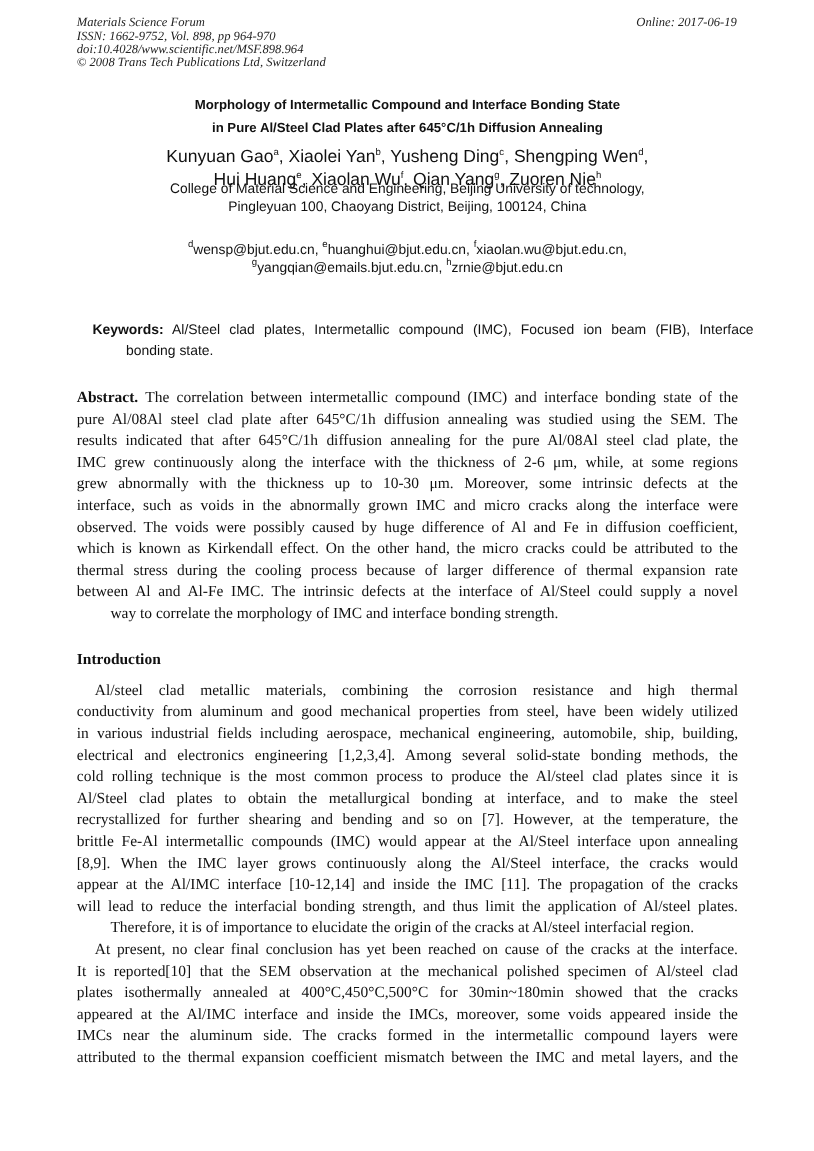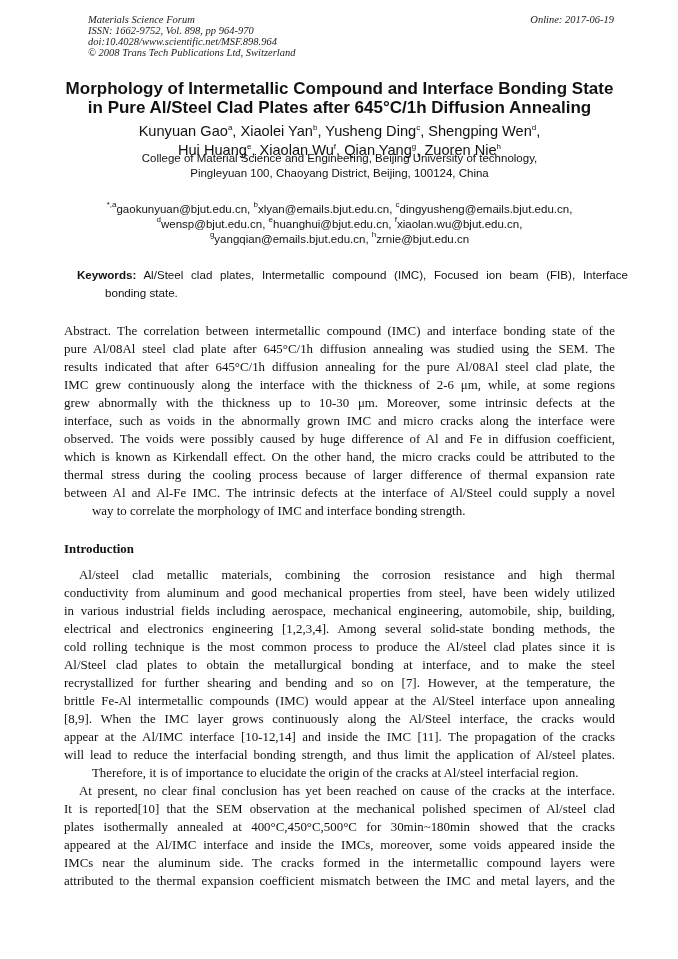--- a/index.html
+++ b/index.html
@@ -1,29 +1,29 @@
 <!DOCTYPE html>
 <html><head>
 <meta charset="utf-8">
 <style>
   html, body { margin: 0; padding: 0; background: #ffffff; }
   body { width: 678px; height: 959px; position: relative; overflow: hidden; color: #111; }
   .hdr-left { position: absolute; left: 64px; top: 14px; font-family: "Liberation Serif", serif; font-style: italic; font-size: 10.5px; line-height: 11px; color: #222; }
-  .hdr-left div { white-space: nowrap; margin-left: 24px; }
+  .hdr-left div { white-space: nowrap; }
   .hdr-right { position: absolute; right: 64px; top: 14px; font-family: Liberation Serif, serif; font-style: italic; font-size: 10.5px; line-height: 11px; color: #222; }
-  .title { position: absolute; left: 64px; width: 551px; top: 79px; text-align: center; font-family: "Liberation Sans", sans-serif; font-weight: bold; font-size: 17px; line-height: 19px; color: #111; }
+  .title { position: absolute; left: 64px; width: 551px; top: 79px; text-align: center; font-family: "Liberation Sans", sans-serif; font-weight: bold; font-size: 11px; line-height: 19px; color: #111; }
   .authors { position: absolute; left: 64px; width: 551px; top: 122px; text-align: center; font-family: "Liberation Sans", sans-serif; font-size: 14.6px; line-height: 19px; }
   .authors sup, .emails sup { font-size: 8px; vertical-align: 6px; line-height: 0; }
   .affil { position: absolute; left: 64px; width: 551px; top: 151px; text-align: center; font-family: "Liberation Sans", sans-serif; font-size: 11.5px; line-height: 15px; }
   .emails { position: absolute; left: 64px; width: 551px; top: 202px; text-align: center; font-family: "Liberation Sans", sans-serif; font-size: 11.5px; line-height: 15px; }
   .keywords { position: absolute; left: 64px; width: 551px; top: 266px; font-family: "Liberation Sans", sans-serif; font-size: 11.6px; line-height: 18px; text-align: justify; margin-left: 13px; }
   .keywords b { font-weight: bold; }
   .serif-block { position: absolute; left: 64px; width: 551px; font-family: "Liberation Serif", serif; font-size: 12.9px; line-height: 18px; text-align: justify; }
   .abstract { top: 322px; }
-  .abstract b { font-weight: normal; }
+  .abstract b { font-weight: bold; }
   .intro-heading { position: absolute; left: 64px; top: 540px; font-family: "Liberation Serif", serif; font-weight: bold; font-size: 12.9px; line-height: 18px; }
   .intro { top: 566px; }
   .line { display: block; text-align: justify; text-align-last: justify; white-space: nowrap; }
   .line.last { text-align-last: left; padding-left: 28px; }
 </style>
 </head>
 <body>
 
 <div class="hdr-left">
   <div>Materials Science Forum</div>
@@ -46,23 +46,20 @@
     <span>Hui Huang</span><sup>e</sup>, <span>Xiaolan Wu</span><sup>f</sup>, <span>Qian Yang</span><sup>g</sup>, <span>Zuoren Nie</span><sup>h</sup>
   </div>
 </div>
 
 <div class="affil">
   <div>College of Material Science and Engineering, Beijing University of technology,</div>
   <div>Pingleyuan 100, Chaoyang District, Beijing, 100124, China</div>
 </div>
 
 <div class="emails">
-  <div>
-    <sup>*,a</sup><span>gaokunyuan@bjut.edu.cn</span>, <sup>b</sup><span>xlyan@emails.bjut.edu.cn</span>, <sup>c</sup><span>dingyusheng@emails.bjut.edu.cn</span>,
-  </div>
   <div>
     <sup>d</sup><span>wensp@bjut.edu.cn</span>, <sup>e</sup><span>huanghui@bjut.edu.cn</span>, <sup>f</sup><span>xiaolan.wu@bjut.edu.cn</span>,
   </div>
   <div>
     <sup>g</sup><span>yangqian@emails.bjut.edu.cn</span>, <sup>h</sup><span>zrnie@bjut.edu.cn</span>
   </div>
 </div>
 
 <div class="keywords">
   <span class="line"><b>Keywords:</b><span> Al/Steel clad plates, Intermetallic compound (IMC), Focused ion beam (FIB), Interface</span></span>

